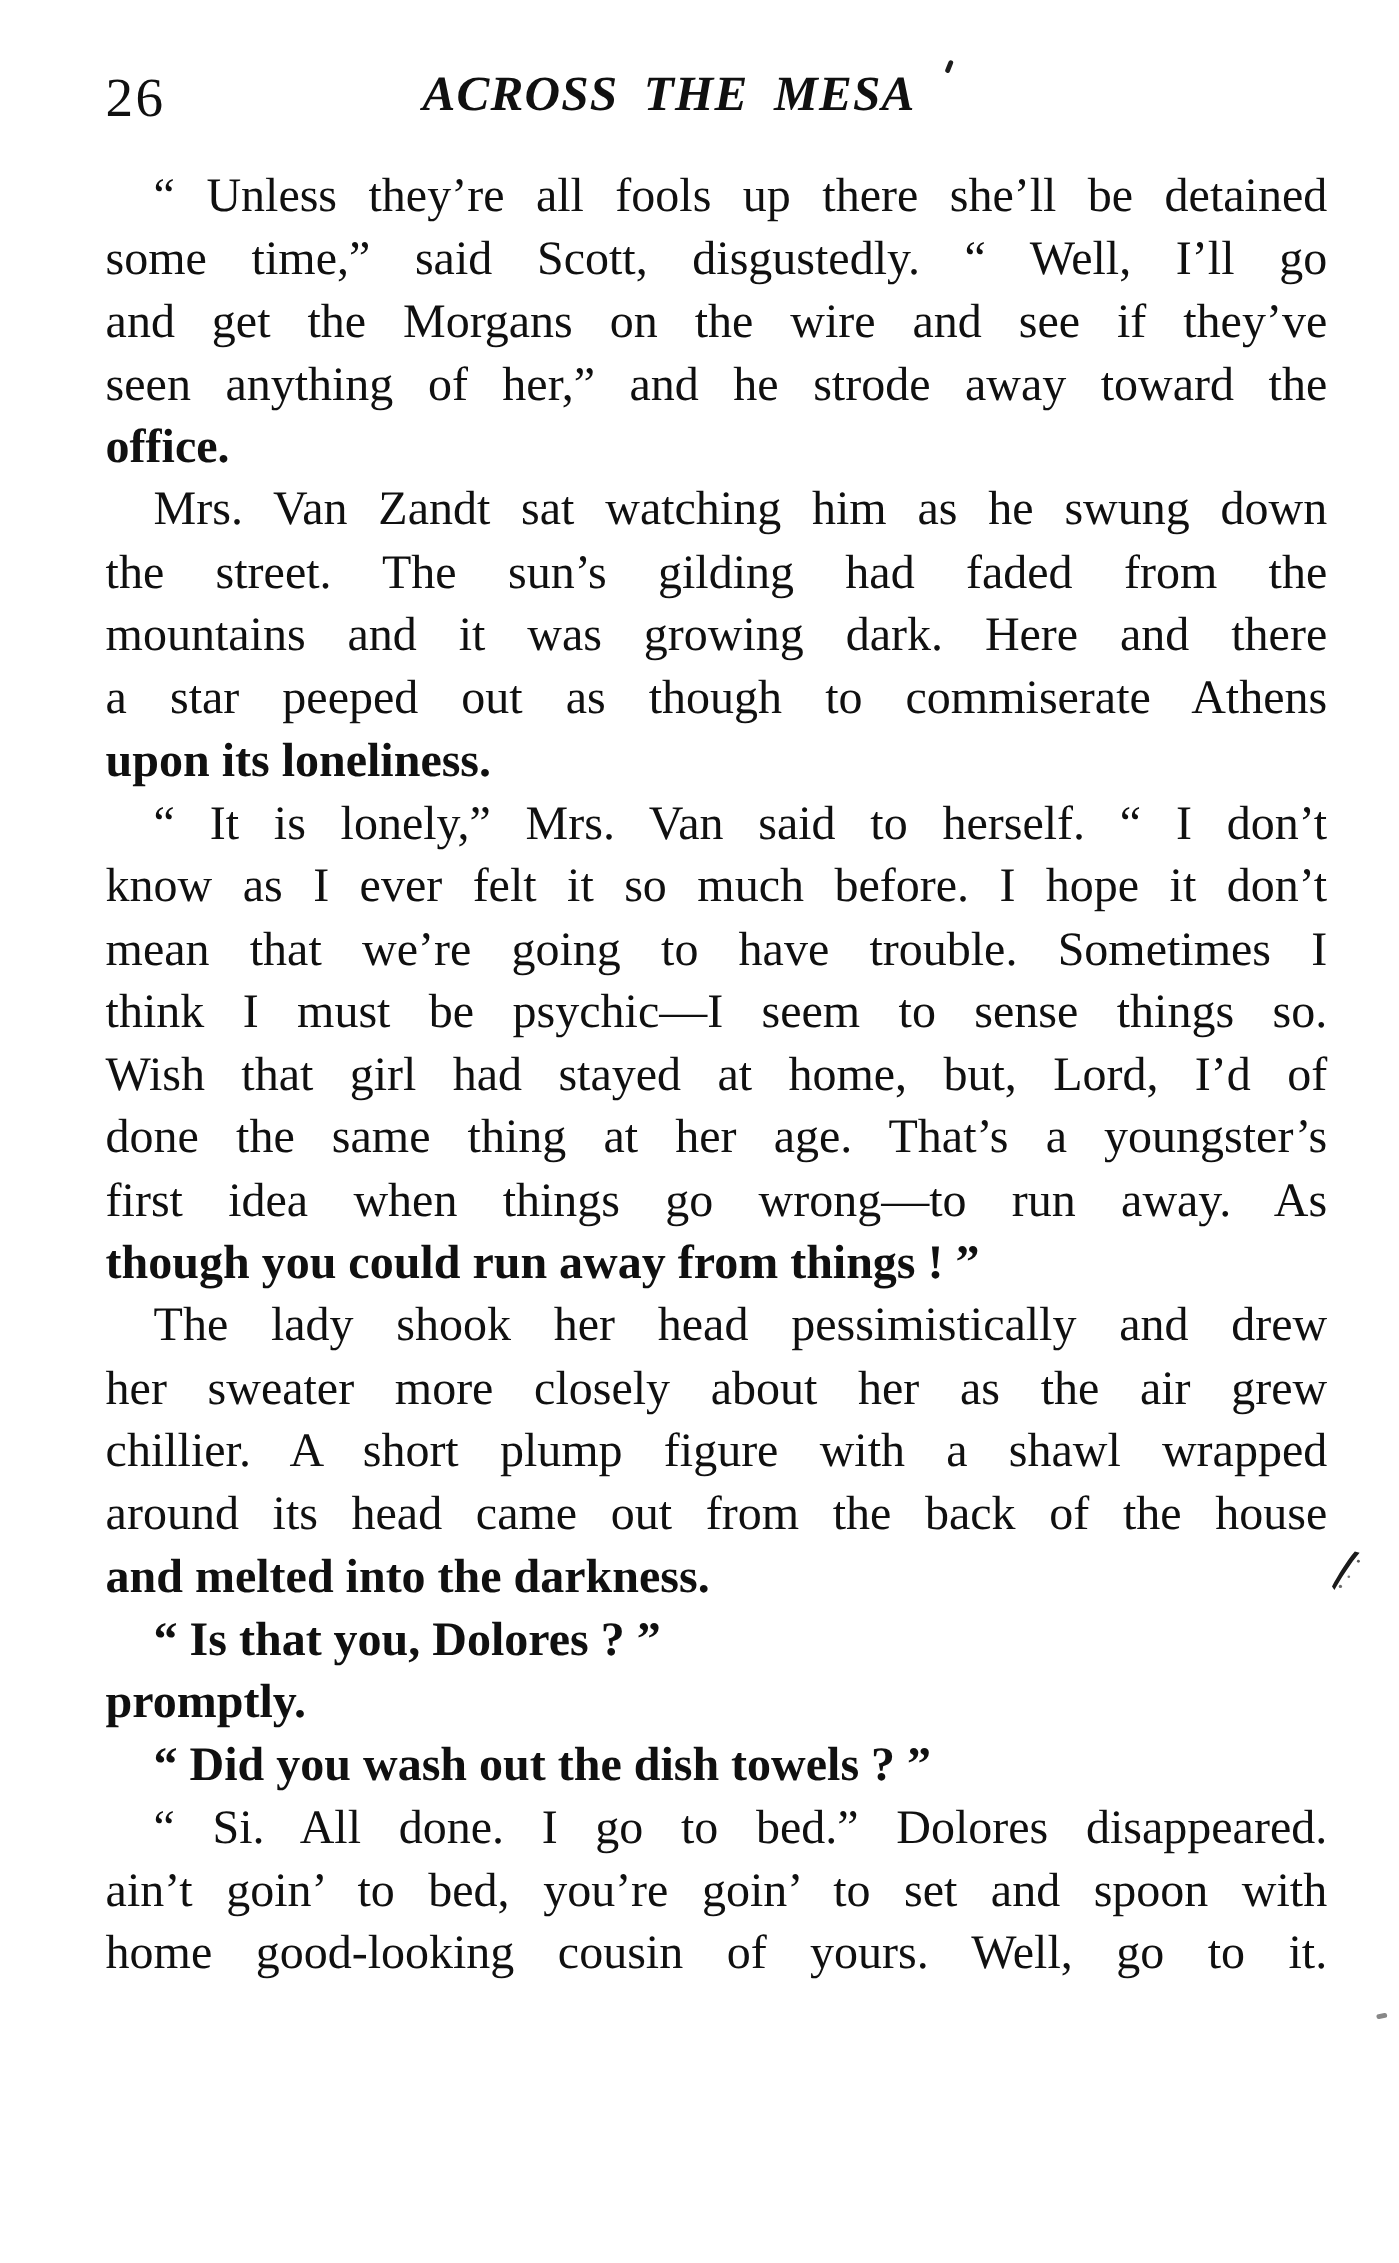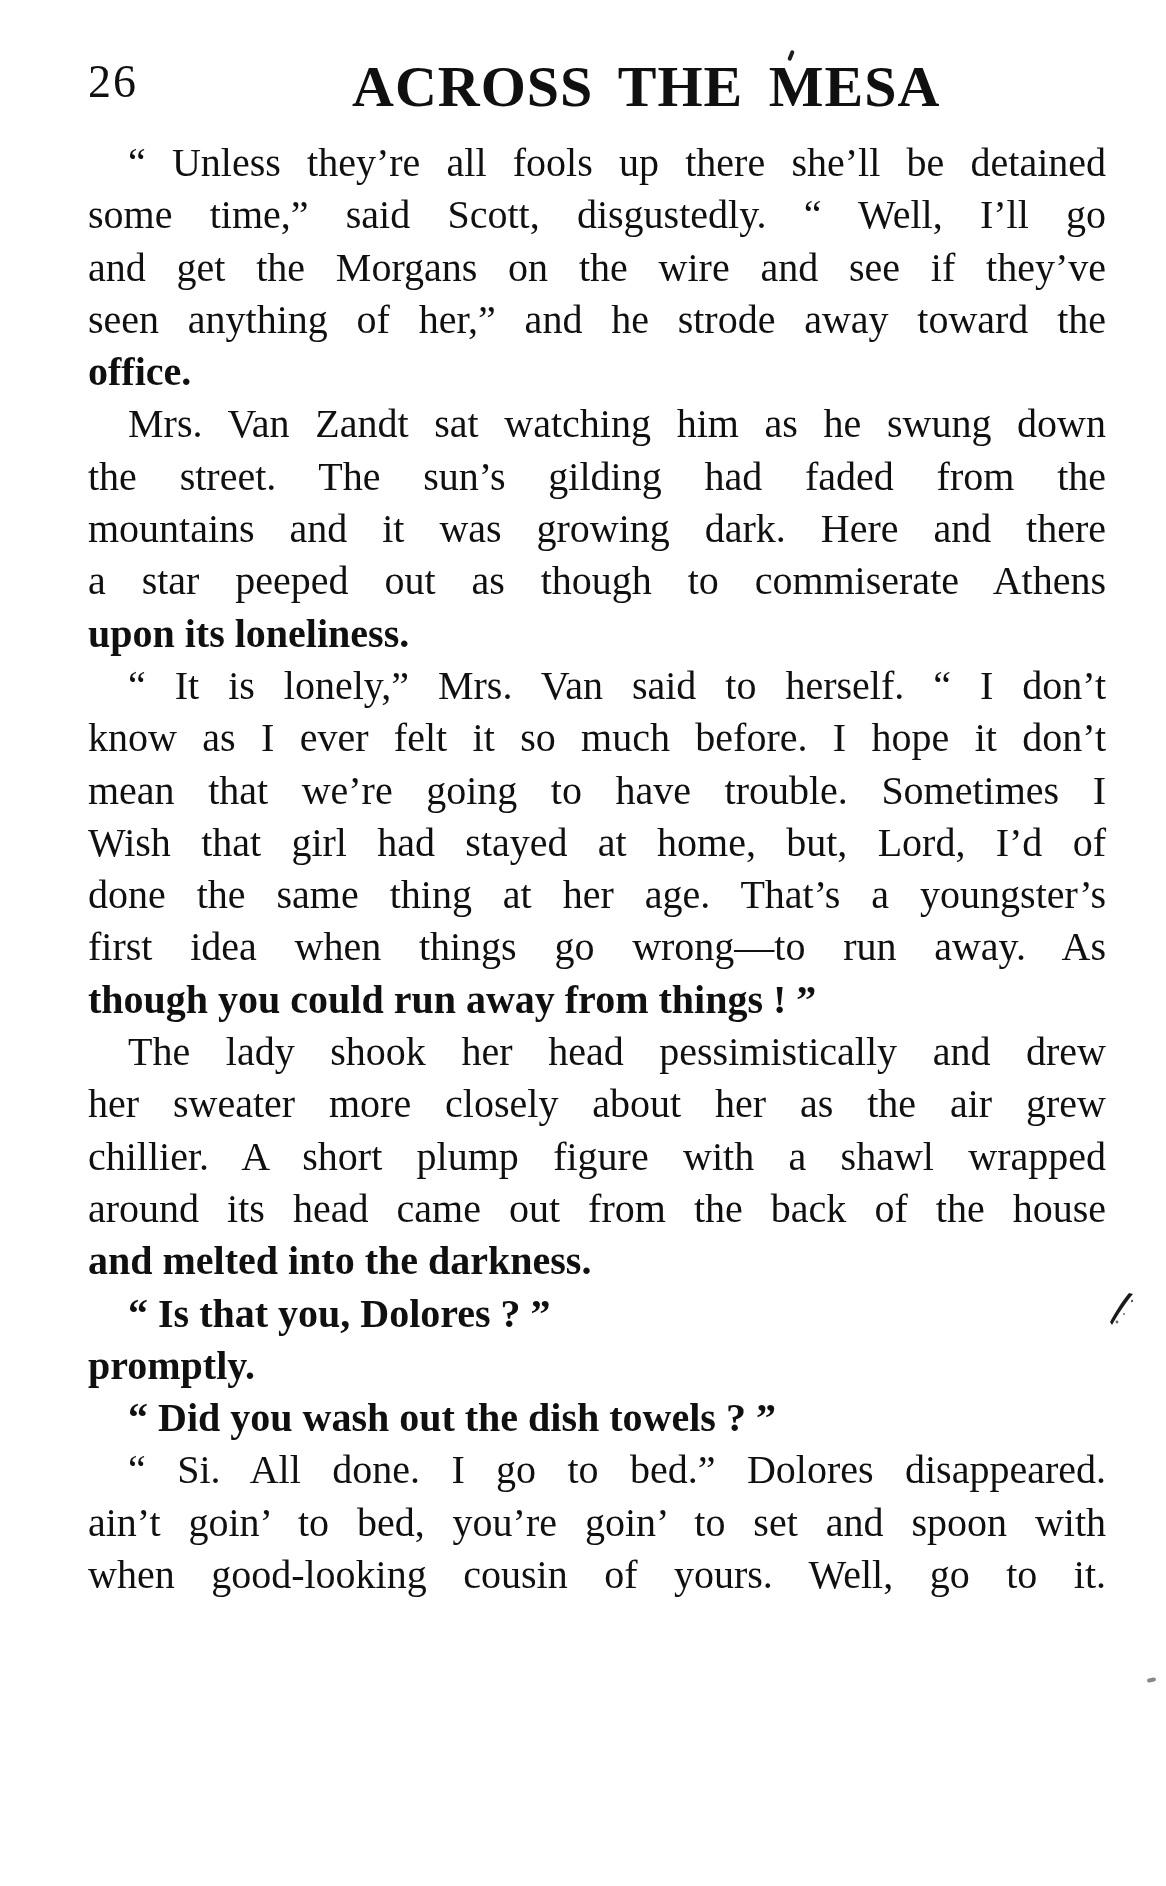--- a/index.html
+++ b/index.html
@@ -11,22 +11,22 @@
     font-family:"Liberation Serif", serif;
     overflow:hidden;
   }
   
   .pagenum{
     position:absolute;left:88px;top:59px;
     font-size:46px;line-height:1;letter-spacing:2px;
   }
   .running-title{
     position:absolute;left:352px;top:58px;
-    font-size:58px;line-height:1;
-    font-weight:700;
+    font-size:41px;line-height:1;
+    font-style:italic;font-weight:700;
     letter-spacing:1px;word-spacing:10px;
     white-space:nowrap;
   }
   
   .text-block{
     position:absolute;left:88px;top:137px;width:1018px;
     font-size:40px;line-height:52.3px;
   }
   .paragraph{margin:0;padding:0;}
   .line{
@@ -66,20 +66,21 @@
         <div class="line first">Mrs. Van Zandt sat watching him as he swung down</div>
         <div class="line">the street.  The sun’s gilding had faded from the</div>
         <div class="line">mountains and it was growing dark.  Here and there</div>
         <div class="line">a star peeped out as though to commiserate Athens</div>
         <div class="line lastleft">upon its loneliness.</div>
       </div>
       <div class="paragraph">
         <div class="line first">“ It is lonely,” Mrs. Van said to herself.  “ I don’t</div>
         <div class="line">know as I ever felt it so much before.  I hope it don’t</div>
         <div class="line">mean that we’re going to have trouble.  Sometimes I</div>
+        <div class="line">think I must be psychic—I seem to sense things so.</div>
         <div class="line">Wish that girl had stayed at home, but, Lord, I’d of</div>
         <div class="line">done the same thing at her age.  That’s a youngster’s</div>
         <div class="line">first idea when things go wrong—to run away.  As</div>
         <div class="line lastleft">though you could run away from things ! ”</div>
       </div>
       <div class="paragraph">
         <div class="line first">The lady shook her head pessimistically and drew</div>
         <div class="line">her sweater more closely about her as the air grew</div>
         <div class="line">chillier.  A short plump figure with a shawl wrapped</div>
         <div class="line">around its head came out from the back of the house</div>
@@ -92,21 +93,21 @@
         <div class="line lastleft">promptly.</div>
       </div>
       <div class="paragraph">
         <div class="line first lastleft">“ Did you wash out the dish towels ? ”</div>
       </div>
       <div class="paragraph">
         <div class="line first">“ Si.  All done.  I go to bed.”  Dolores disappeared.</div>
       </div>
       <div class="paragraph">
         <div class="line">ain’t goin’ to bed, you’re goin’ to set and spoon with</div>
-        <div class="line">when good-looking cousin of yours.  Well, go to it.</div>
+        <div class="line">home good-looking cousin of yours.  Well, go to it.</div>
       </div>
     </main>
 
   <span class="smudge">
     <svg width="30" height="38" viewBox="0 0 30 38" xmlns="http://www.w3.org/2000/svg">
       <path d="M4,33 C9,24 18,10 25,2 L21,1 C14,9 7,21 2,30 Z" fill="#1b1b1b"></path>
       <circle cx="9" cy="30" r="1.4" fill="#6a6a6a"></circle>
       <circle cx="16" cy="22" r="1.1" fill="#7a7a7a"></circle>
       <circle cx="24" cy="9" r="1.2" fill="#5a5a5a"></circle>
     </svg>

